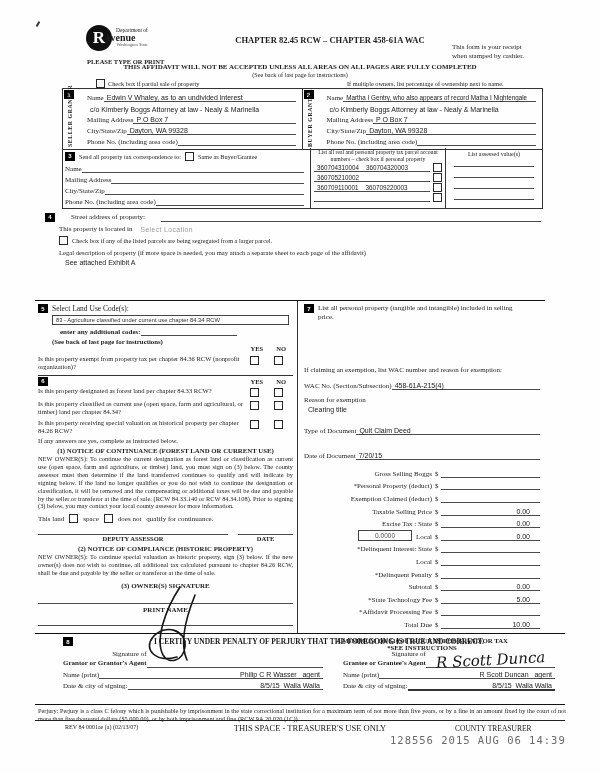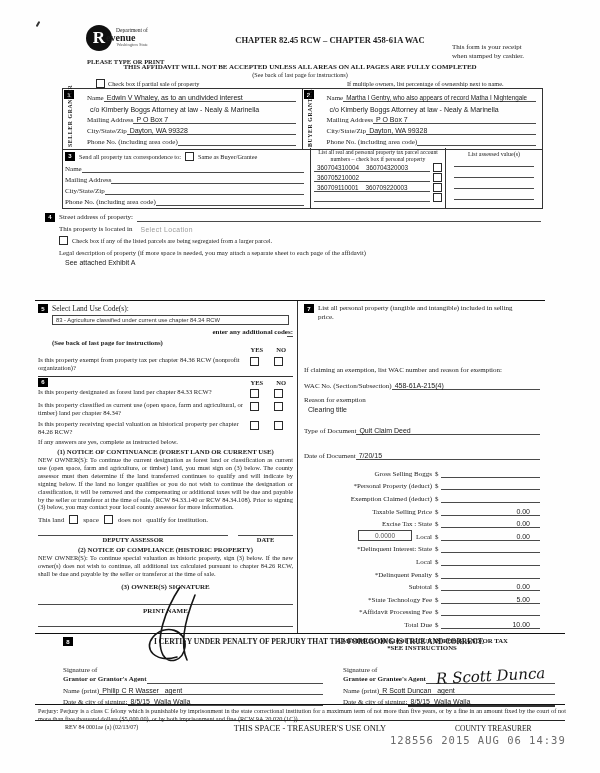--- a/index.html
+++ b/index.html
@@ -183,21 +183,21 @@
     <div style="flex:1;padding:3px 8px 0 8px;">
       <div class="tiny c" style="font-size:6px;">List assessed value(s)</div>
       <div class="ul" style="height:9px;"></div>
       <div class="ul" style="height:10px;"></div>
       <div class="ul" style="height:10px;"></div>
       <div class="ul" style="height:10px;"></div>
     </div>
   </div>
 
   <div class="abs" style="left:45px;top:212px;width:496px;">
-    <div class="row" style="gap:4px;align-items:center;">
+    <div class="row" style="gap:16px;align-items:center;">
       <span class="badge">4</span>
       <span class="lbl">Street address of property:</span>
       <span class="fill" style="height:9px;"></span>
     </div>
     <div class="row" style="margin:3px 0 0 14px;gap:8px;align-items:center;">
       <span class="lbl">This property is located in</span>
       <span style="font:6.8px 'Liberation Sans',sans-serif;color:#9a9a9a;letter-spacing:.4px;">Select Location</span>
     </div>
     <div class="row" style="margin:3px 0 0 14px;gap:4px;align-items:center;">
       <span class="cb"></span>
@@ -208,21 +208,21 @@
   </div>
 
   <div class="abs" style="left:35px;top:300px;width:510px;height:333px;border-top:1.5px solid #111;display:flex;">
 
     <div style="width:255px;border-right:1px solid #333;padding:3px 4px 0 3px;position:relative;">
       <div class="row" style="gap:4px;align-items:center;">
         <span class="badge">5</span>
         <span style="font-size:7.5px;">Select Land Use Code(s):</span>
       </div>
       <div style="margin:2px 4px 0 14px;border:1px solid #444;padding:1px 3px;font:5.8px 'Liberation Sans',sans-serif;color:#333;">83 - Agriculture classified under current use chapter 84.34 RCW</div>
-      <div class="row" style="margin:3px 0 0 22px;flex-direction:column;">
+      <div class="row" style="margin:3px 0 0 22px;">
           <span class="lbl" style="font-weight:bold;font-size:7px;">enter any additional codes:</span>
           <span class="fill" style="max-width:90px;"></span>
         </div>
       <div class="b" style="margin:2px 0 0 14px;font-size:6.8px;">(See back of last page for instructions)</div>
       <div class="yn">
           <span>YES</span>
           <span>NO</span>
         </div>
       <div class="qrow">
         <div class="qtext">Is this property exempt from property tax per chapter 84.36 RCW (nonprofit organization)?</div>
@@ -261,21 +261,21 @@
       </div>
       <div style="margin-top:3px;font-size:6.6px;">If any answers are yes, complete as instructed below.</div>
       <div class="b c" style="margin-top:3px;font-size:6.8px;">(1) NOTICE OF CONTINUANCE  (FOREST LAND OR CURRENT USE)</div>
       <div class="para" style="margin-top:1px;">NEW OWNER(S): To continue the current designation as forest land or classification as current use (open space, farm and agriculture, or timber) land, you must sign on (3) below. The county assessor must then determine if the land transferred continues to qualify and will indicate by signing below. If the land no longer qualifies or you do not wish to continue the designation or classification, it will be removed and the compensating or additional taxes will be due and payable by the seller or transferor at the time of sale. (RCW 84.33.140 or RCW 84.34.108). Prior to signing (3) below, you may contact your local county assessor for more information.</div>
       <div class="row" style="margin-top:4px;gap:5px;align-items:center;">
         <span class="lbl">This land</span>
         <span class="cb"></span>
         <span class="lbl">space</span>
         <span class="cb"></span>
         <span class="lbl">does not</span>
-        <span class="lbl">qualify for institution.</span>
+        <span class="lbl">qualify for continuance.</span>
       </div>
       <div style="display:flex;margin-top:10px;gap:10px;">
         <div style="flex:1;">
           <div class="ul" style="height:1px;"></div>
           <div class="b c" style="font-size:6.5px;">DEPUTY ASSESSOR</div>
         </div>
         <div style="width:55px;">
           <div class="ul" style="height:1px;"></div>
           <div class="b c" style="font-size:6.5px;">DATE</div>
         </div>
@@ -408,21 +408,21 @@
       <div class="b c" style="margin-top:8px;font-size:6.8px;">A MINIMUM OF $10.00 IS DUE IN FEE(S) AND/OR TAX</div>
       <div class="b c" style="font-size:6.8px;">*SEE INSTRUCTIONS</div>
     </div>
   </div>
 
   <div class="abs" style="left:35px;top:633px;width:530px;height:70px;border-top:1.5px solid #111;border-bottom:1px solid #111;">
     <div class="row" style="margin-top:3px;align-items:center;">
       <span class="badge" style="margin-left:28px;">8</span>
       <span class="b c" style="flex:1;font-size:7.5px;">I CERTIFY UNDER PENALTY OF PERJURY THAT THE FOREGOING IS TRUE AND CORRECT.</span>
     </div>
-    <div style="display:flex;margin-top:20px;">
+    <div style="display:flex;margin-top:4px;text-align:right;">
       <div style="width:260px;padding-left:28px;">
         <div class="row" style="align-items:flex-end;">
           <span style="font-size:7px;line-height:1.25;"><span>Signature of</span><br><span class="b">Grantor or Grantor's Agent</span></span>
           <span class="fill" style="height:10px;"></span>
         </div>
         <div class="row" style="margin-top:3px;align-items:center;">
             <span class="lbl">Name (print)</span>
             <span class="fill val pre">Philip C R Wasser   agent</span>
           </div>
         <div class="row" style="margin-top:3px;align-items:center;">

